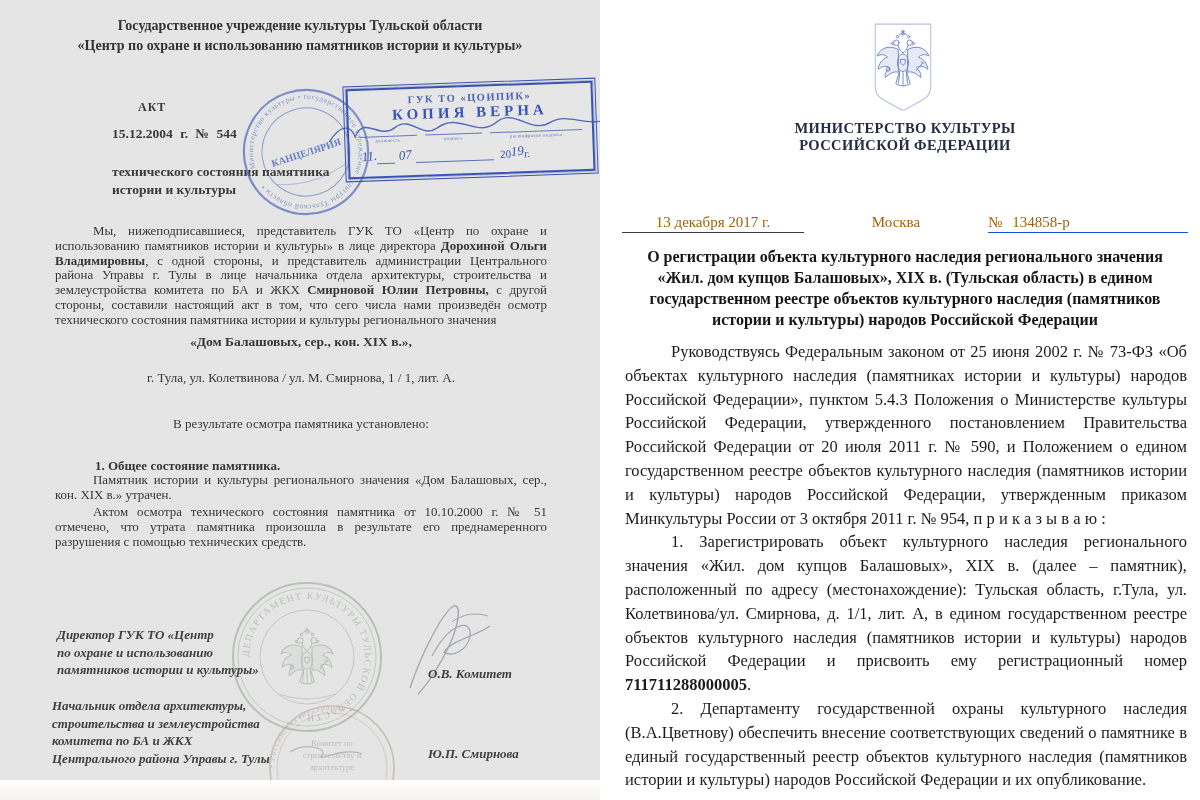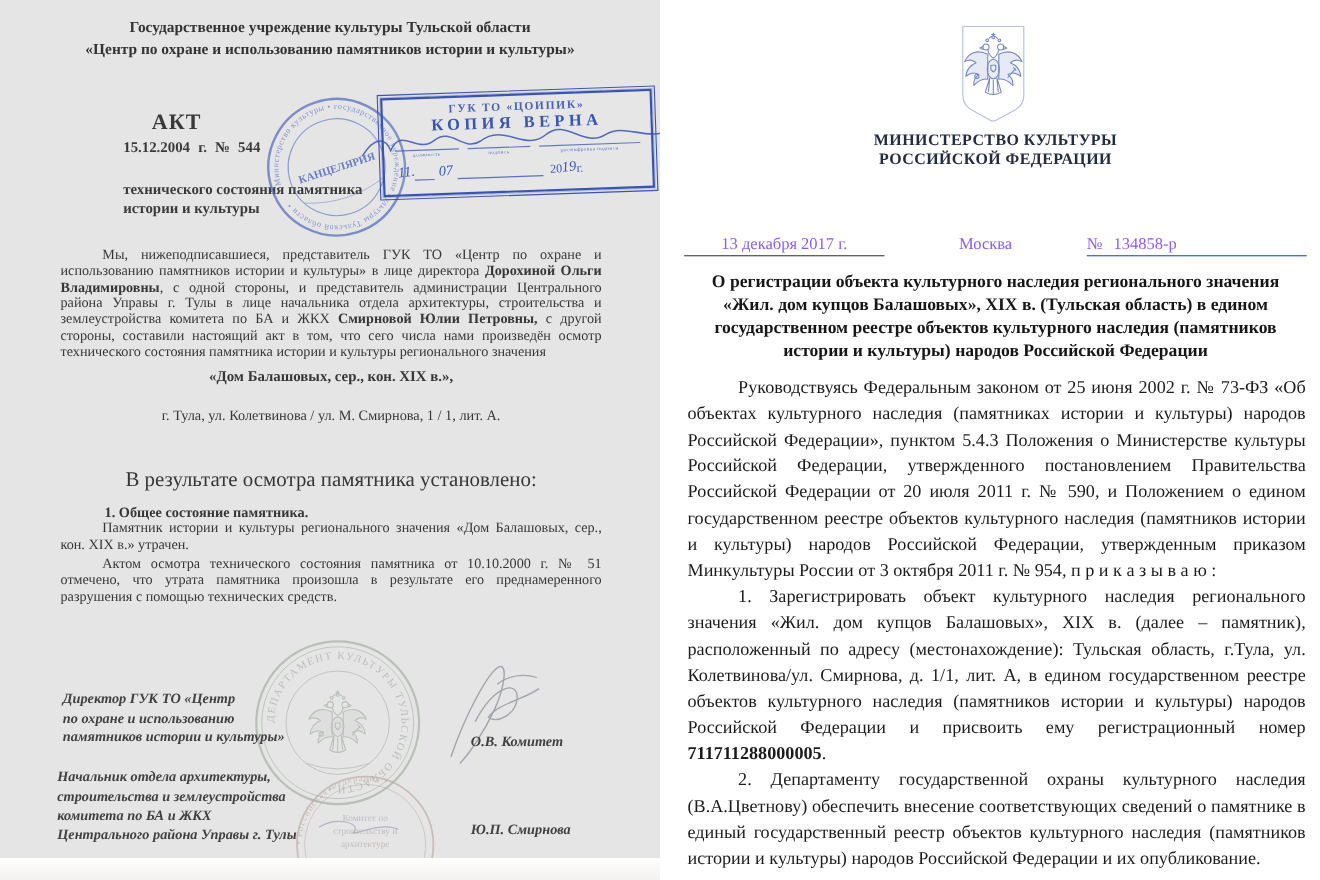--- a/index.html
+++ b/index.html
@@ -9,21 +9,21 @@
     color:#2e2e2e;position:relative;
   }
   .page{position:absolute;top:0;height:800px;width:600px;background:#e5e5e5;}
   #left-page{left:0;}
   #right-page{left:600px;background:#ffffff;}
   .abs{position:absolute;}
 
   
   .l-org{top:16px;left:52px;width:496px;text-align:center;font-weight:bold;
          font-size:14px;line-height:20px;color:#333;}
-  .l-akt{top:100px;left:138px;font-weight:bold;font-size:20px;letter-spacing:1px;color:#3a3a3a;}
+  .l-akt{top:100px;left:138px;font-weight:bold;font-size:12px;letter-spacing:1px;color:#3a3a3a;}
   .l-date{top:126px;left:112px;font-weight:bold;font-size:13.5px;color:#3a3a3a;word-spacing:4px;}
   .l-subject{top:163px;left:112px;font-weight:bold;font-size:13.5px;line-height:18px;color:#3a3a3a;}
   .l-para{left:55px;width:492px;text-align:justify;font-size:12.9px;line-height:14.8px;color:#363636;}
   .l-para .ind{display:inline-block;width:38px;}
   .l-center{left:55px;width:492px;text-align:center;color:#363636;}
   .l-sign-role{font-style:italic;font-weight:bold;font-size:13px;line-height:17.5px;color:#404040;}
   .l-sign-role span{display:block;}
   .l-sign-name{font-style:italic;font-weight:bold;font-size:13px;color:#404040;}
 
   
@@ -52,21 +52,21 @@
   .scan-edge{left:0;top:780px;width:600px;height:20px;
              background:linear-gradient(#fffffe,#f4f1ef);}
 
   
   #r-shield{top:20px;left:270px;width:66px;height:94px;}
   .r-ministry{top:120px;left:25px;width:560px;text-align:center;font-weight:bold;
               font-size:14.5px;line-height:17px;color:#242c42;letter-spacing:.4px;}
   .r-prikaz{top:172px;left:25px;width:560px;text-align:center;font-weight:bold;
             font-size:26px;letter-spacing:2px;color:#141414;}
   .r-dateline{top:214px;left:22px;width:566px;display:flex;align-items:flex-end;
-              font-size:15px;color:#8b5cf6;}
+              font-size:15px;color:#a16207;}
   .r-date{width:182px;text-align:center;border-bottom:1px solid #3c3c3c;padding-bottom:1px;}
   .r-city{flex:1;text-align:center;padding-bottom:2px;}
   .r-no{width:200px;border-bottom:1px solid #1d4ed8;padding-bottom:1px;}
   .r-no .no-sign{margin-right:10px;}
   .r-title{top:246px;left:36px;width:538px;text-align:center;font-weight:bold;
            font-size:16px;line-height:21px;color:#161616;}
   .r-body{top:340px;left:25px;width:562px;font-size:16.5px;line-height:23.8px;
           text-align:justify;color:#1b1b1b;}
   .r-body p{margin:0;text-indent:46px;}
   svg text{font-family:"Liberation Serif","DejaVu Serif",serif;}
@@ -147,21 +147,21 @@
       <span>г.</span>
     </div>
   </div>
 
   <div class="abs l-para" style="top:224px">
     <span class="ind"></span><span>Мы, нижеподписавшиеся, представитель ГУК ТО «Центр по охране и использованию памятников истории и культуры» в лице директора </span><b>Дорохиной Ольги Владимировны</b><span>, с одной стороны, и представитель администрации Центрального района Управы г. Тулы в лице начальника отдела архитектуры, строительства и землеустройства комитета по БА и ЖКХ </span><b>Смирновой Юлии Петровны,</b><span> с другой стороны, составили настоящий акт в том, что сего числа нами произведён осмотр технического состояния памятника истории и культуры регионального значения</span>
   </div>
 
   <div class="abs l-center" style="top:334px;font-weight:bold;font-size:13.5px">«Дом Балашовых, сер., кон. XIX в.»,</div>
   <div class="abs l-center" style="top:370px;font-size:13px">г. Тула, ул. Колетвинова / ул. М. Смирнова, 1 / 1, лит. А.</div>
-  <div class="abs l-center" style="top:426px;font-size:19px">В результате осмотра памятника установлено:</div>
+  <div class="abs l-center" style="top:416px;font-size:13px">В результате осмотра памятника установлено:</div>
 
 
   <div class="abs" style="top:458px;left:95px;font-weight:bold;font-size:13px;color:#363636">1. Общее состояние памятника.</div>
 
   <div class="abs l-para" style="top:473px">
     <span class="ind"></span><span>Памятник истории и культуры регионального значения «Дом Балашовых, сер., кон. XIX в.» утрачен.</span>
   </div>
   <div class="abs l-para" style="top:505px">
     <span class="ind"></span><span>Актом осмотра технического состояния памятника от 10.10.2000 г. № 51 отмечено, что утрата памятника произошла в результате его преднамеренного разрушения с помощью технических средств.</span>
   </div>

